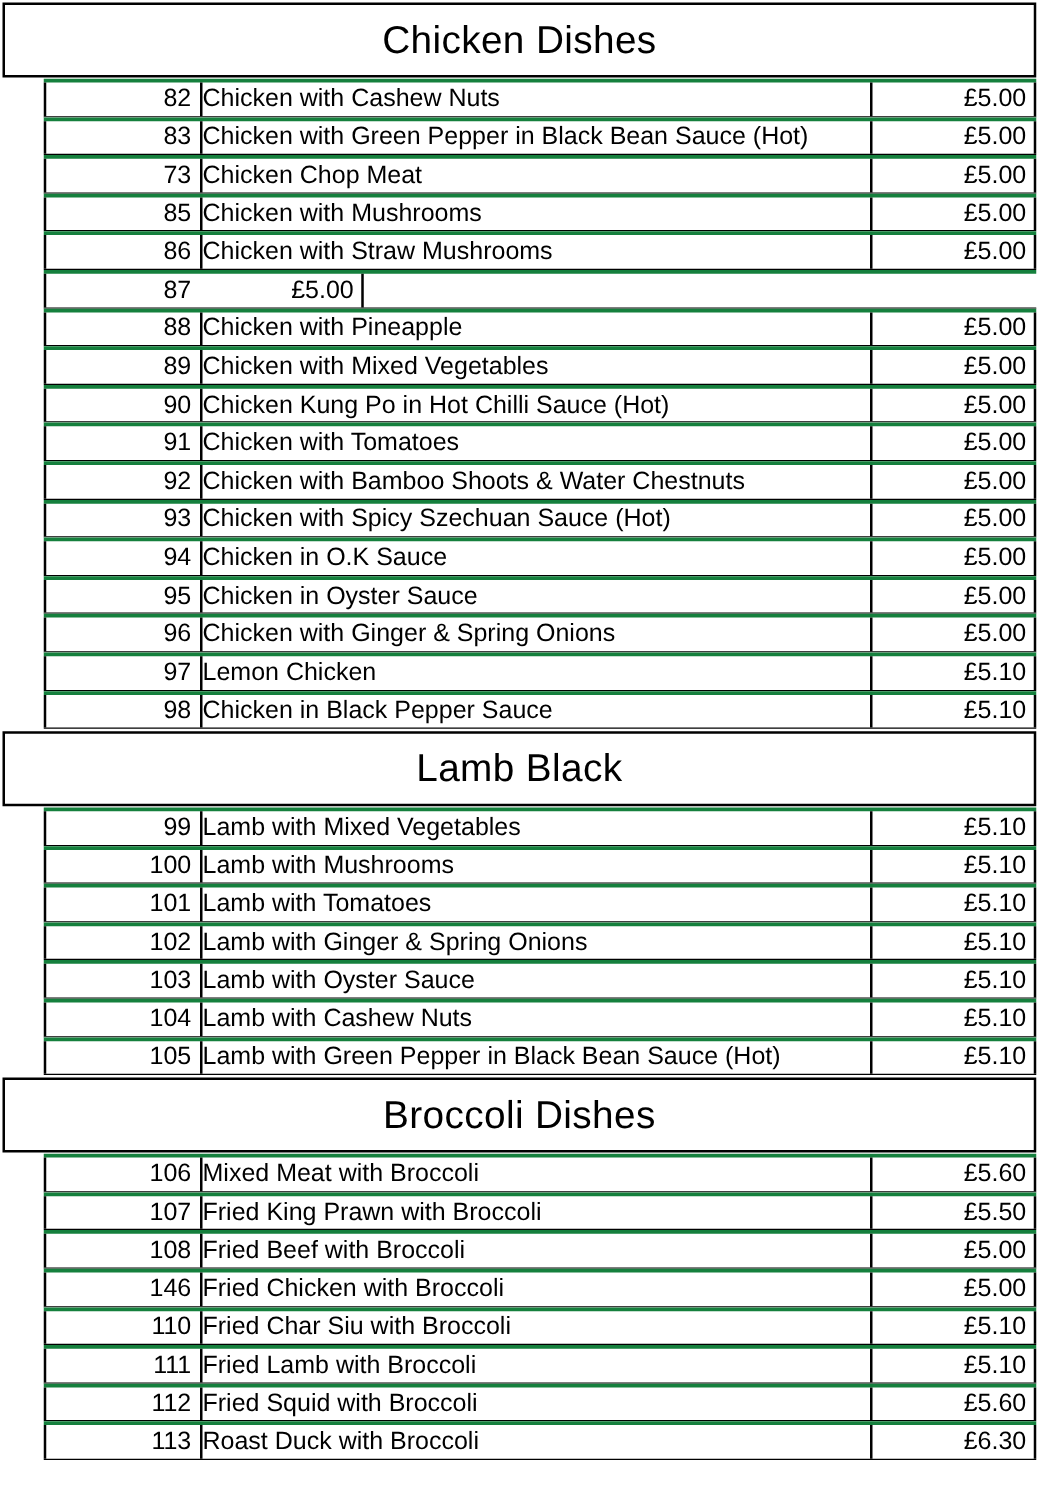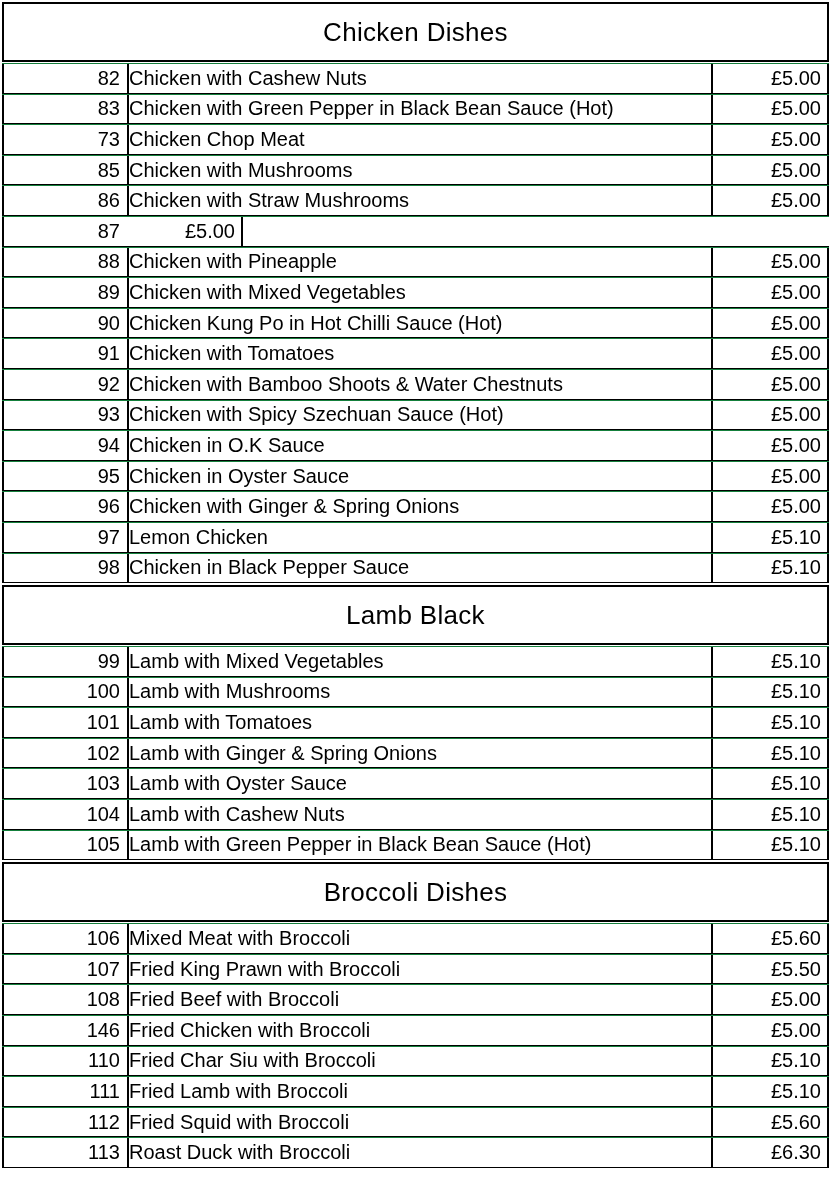--- a/index.html
+++ b/index.html
@@ -22,31 +22,32 @@
   .section-header {
     border: 2px solid #000000;
     height: 60px;
     display: flex;
     align-items: center;
     justify-content: center;
     margin-bottom: 1px;
     background: #ffffff;
   }
   .section-title {
-    font-size: 26px;
+    font-size: 31px;
     letter-spacing: 0.3px;
     white-space: nowrap;
   }
   .rows { width: 100%; }
   .row {
     display: flex;
     height: 30.6px;
-    border-top: 1px solid #15803d;
+    border-top: 3px solid #15803d;
     border-bottom: 1px solid #000000;
     background: #ffffff;
+    margin-left: 33px;
   }
   .cell {
     display: flex;
     align-items: center;
     font-size: 20px;
     white-space: nowrap;
     overflow: hidden;
   }
   .cell-num {
     width: 125px;
@@ -54,21 +55,21 @@
     justify-content: flex-end;
     padding-right: 7px;
   }
   .cell-name {
     flex: 1;
     border-left: 2px solid #000000;
     border-right: 2px solid #000000;
     justify-content: flex-start;
   }
   .cell-price {
-    width: 116px;
+    width: 131px;
     border-right: 2px solid #000000;
     justify-content: flex-end;
     padding-right: 6px;
   }
 </style>
 </head>
 <body>
 
 <div class="menu">
   <section class="section">

